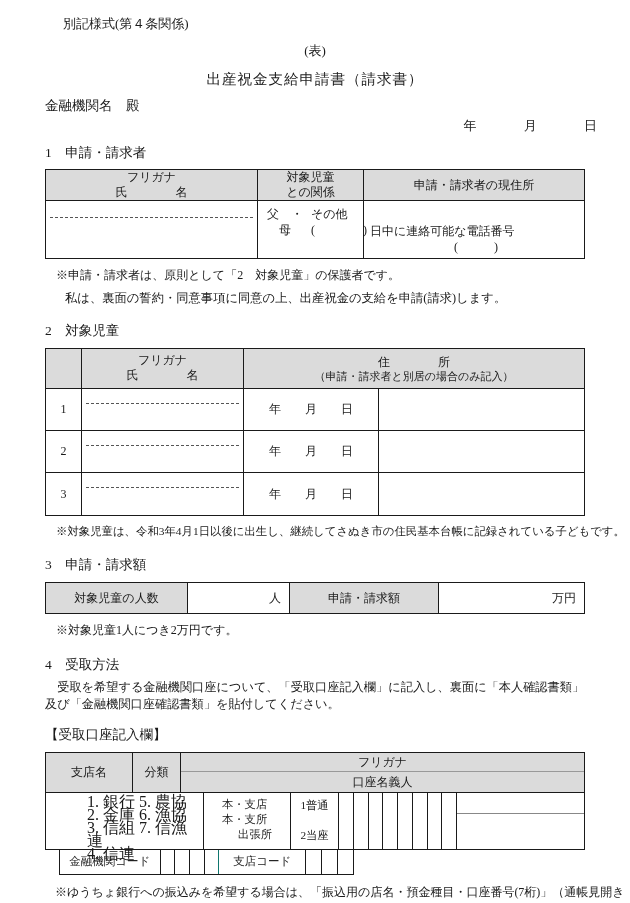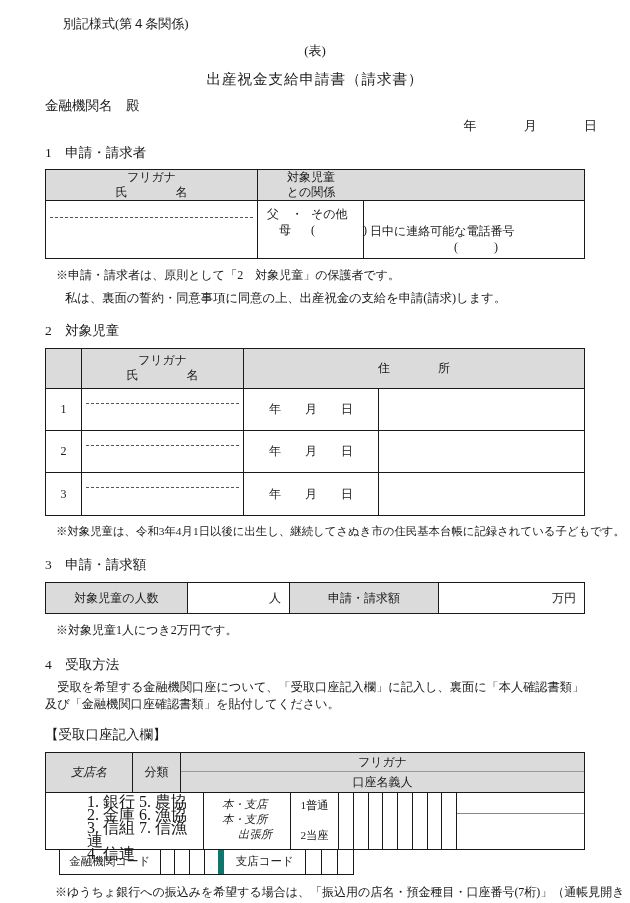--- a/index.html
+++ b/index.html
@@ -62,41 +62,41 @@
   .t3 .c1 { width:142px; } .t3 .c2 { width:102px; } .t3 .c3 { width:149px; } .t3 .c4 { flex:1; }
   .gray { background:#dbdbdb; }
   .unit-cell { display:flex; align-items:center; justify-content:flex-end; padding-right:8px; }
 
   .desc { margin-left:45px; width:545px; margin-top:4px; font-size:12.2px; line-height:17px; }
   .box-title { margin-left:45px; margin-top:13px; font-size:13.5px; }
 
   
   .t4 { margin-top:8px; }
   .t4 .thead-row { height:40px; }
-  .t4 .c1 { width:158px; } .t4 .c2 { width:87px;font-style:italic; } .t4 .c3 { width:48px; } .t4 .c4 { width:118px; } .t4 .c5 { flex:1; }
+  .t4 .c1 { width:158px; } .t4 .c2 { width:87px; } .t4 .c3 { width:48px; } .t4 .c4 { width:118px; } .t4 .c5 { flex:1; }
   .t4-body { height:56px; }
   .acct-head-sub { font-size:10.5px; line-height:12px; }
   .holder-head { display:flex; flex-direction:column; height:100%; }
   .holder-head .fh { height:19px; border-bottom:1px solid #999; display:flex; align-items:center; justify-content:center; }
   .holder-head .nh { flex:1; display:flex; align-items:center; justify-content:center; }
   .banklist { margin-left:auto; margin-right:4px; width:112px; font-size:16px; line-height:13px; padding-top:2px; }
   .branchlist { width:50px; margin:4px auto 0 auto; font-size:11.3px; line-height:15px; text-align:right; }
   .branchlist div:nth-child(1), .branchlist div:nth-child(2) { text-align:left; }
   .cat-cell { display:flex; flex-direction:column; justify-content:space-between; align-items:center; padding:5px 0 6px 0; height:100%; font-size:11.3px; }
   .digits { display:flex; height:100%; }
   .digit { flex:1; border-left:1px solid #1a1a1a; }
   .digit:first-child { border-left:none; }
   .holder-body { display:flex; flex-direction:column; height:100%; }
   .holder-body .fb { height:21px; border-bottom:1px solid #888; }
   .holder-body .nb { flex:1; }
 
   .coded-row { margin-left:59px; width:295px; display:flex; border:1px solid #1a1a1a; border-top:none; height:25px; font-size:11.5px; }
   .coded-row .lbl { display:flex; align-items:center; justify-content:center; }
   .coded-row .l1 { width:100px; }
-  .coded-row .l2 { width:87px; border-left:6px solid #0f766e; }
+  .coded-row .l2 { width:87px; border-left:1px solid #0f766e; }
   .codeboxes { display:flex; }
   .cb4 { width:59px; } .cb3 { width:48px; }
   .codebox { flex:1; border-left:1px solid #1a1a1a; }
 
   .fnotes { margin-left:55px; margin-top:9px; font-size:12px; line-height:17px; }
 </style>
 </head>
 <body>
 
 <div class="form-ref">別記様式(第４条関係)</div>
@@ -114,20 +114,23 @@
 <div class="tbl t1">
   <div class="trow thead-row">
     <div class="tcell c1 stack2">
       <div>フリガナ</div>
       <div>氏　　　　名</div>
     </div>
     <div class="tcell c2 stack2">
       <div>対象児童</div>
       <div>との関係</div>
     </div>
+    <div class="tcell c3 center">
+      <div>申請・請求者の現住所</div>
+    </div>
   </div>
   <div class="trow t1-body">
     <div class="tcell c1">
       <div class="dash-line"></div>
     </div>
     <div class="tcell c2 rel-cell">
       <div class="rel-top">父　・　母</div>
       <div class="rel-other">その他(　　　　)</div>
     </div>
     <div class="tcell c3 phone-cell">
@@ -144,20 +147,21 @@
 
 <div class="tbl t2">
   <div class="trow thead-row">
     <div class="tcell c1"></div>
     <div class="tcell c2 stack2">
       <div>フリガナ</div>
       <div>氏　　　　名</div>
     </div>
     <div class="tcell c4 center">
       <div>住　　　　所</div>
+      <div class="addr-sub">（申請・請求者と別居の場合のみ記入）</div>
     </div>
   </div>
 
   <div class="trow t2-row">
     <div class="tcell c1 center">1</div>
     <div class="tcell c2">
         <div class="dash-line"></div>
       </div>
     <div class="tcell c3 center">
         <div>年　　月　　日</div>

